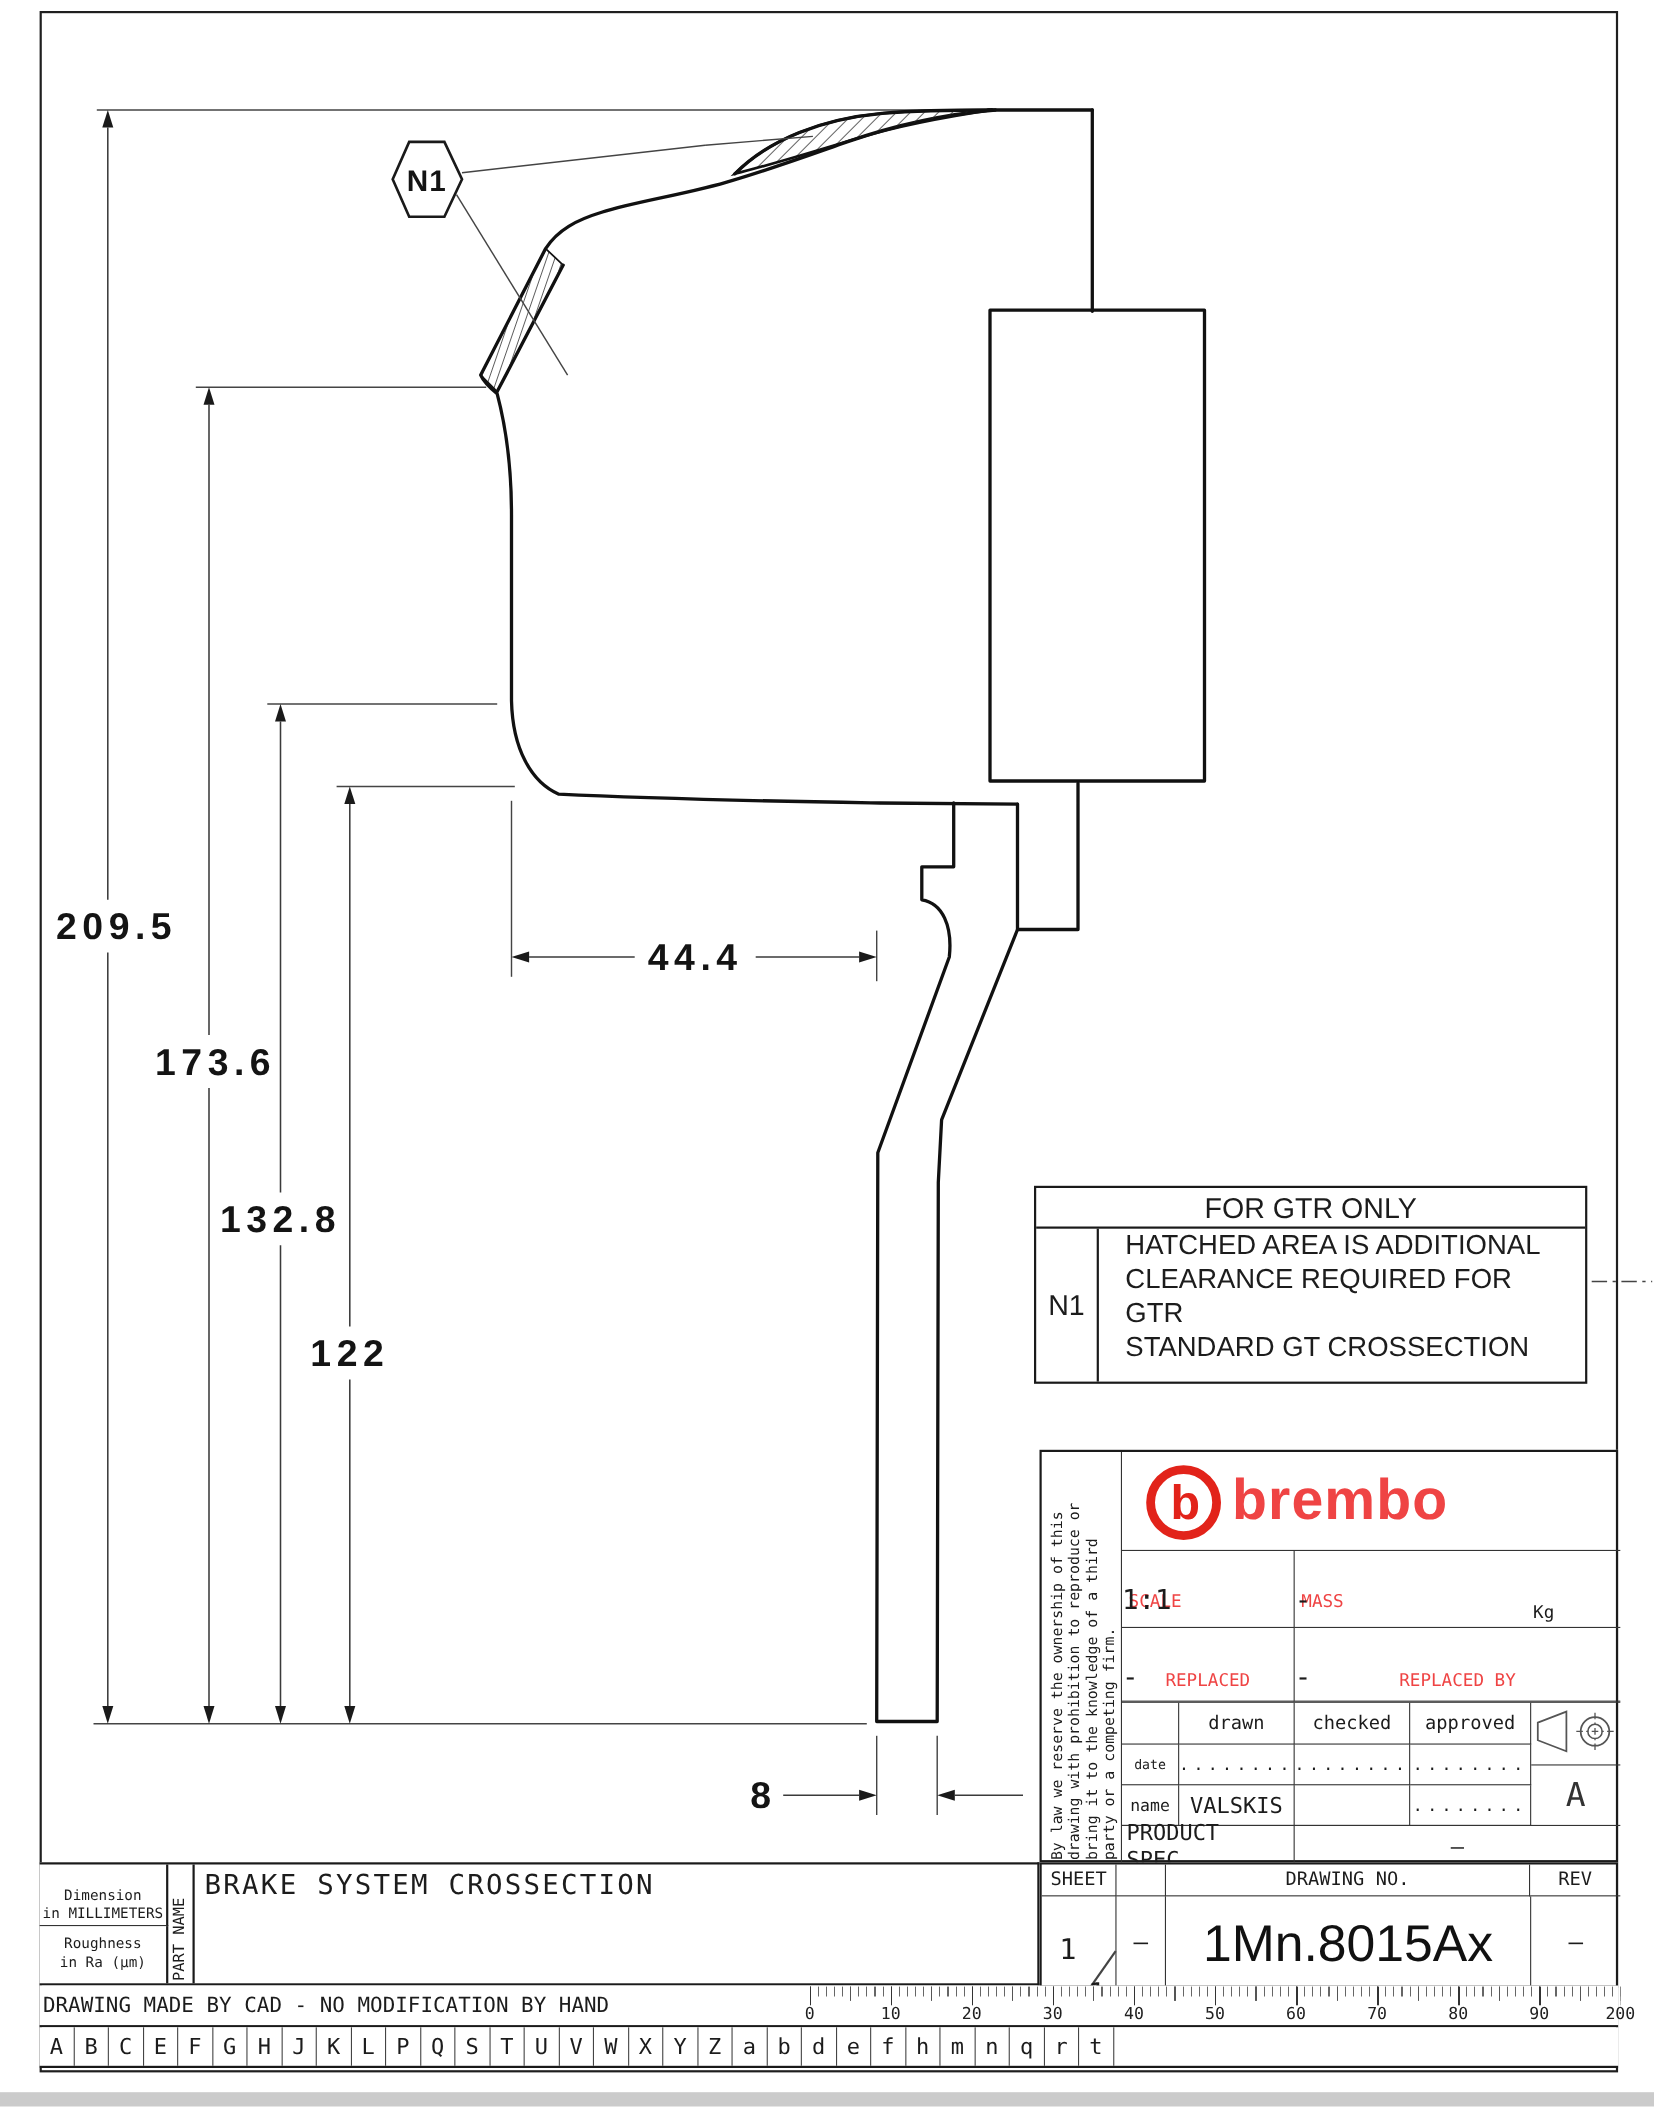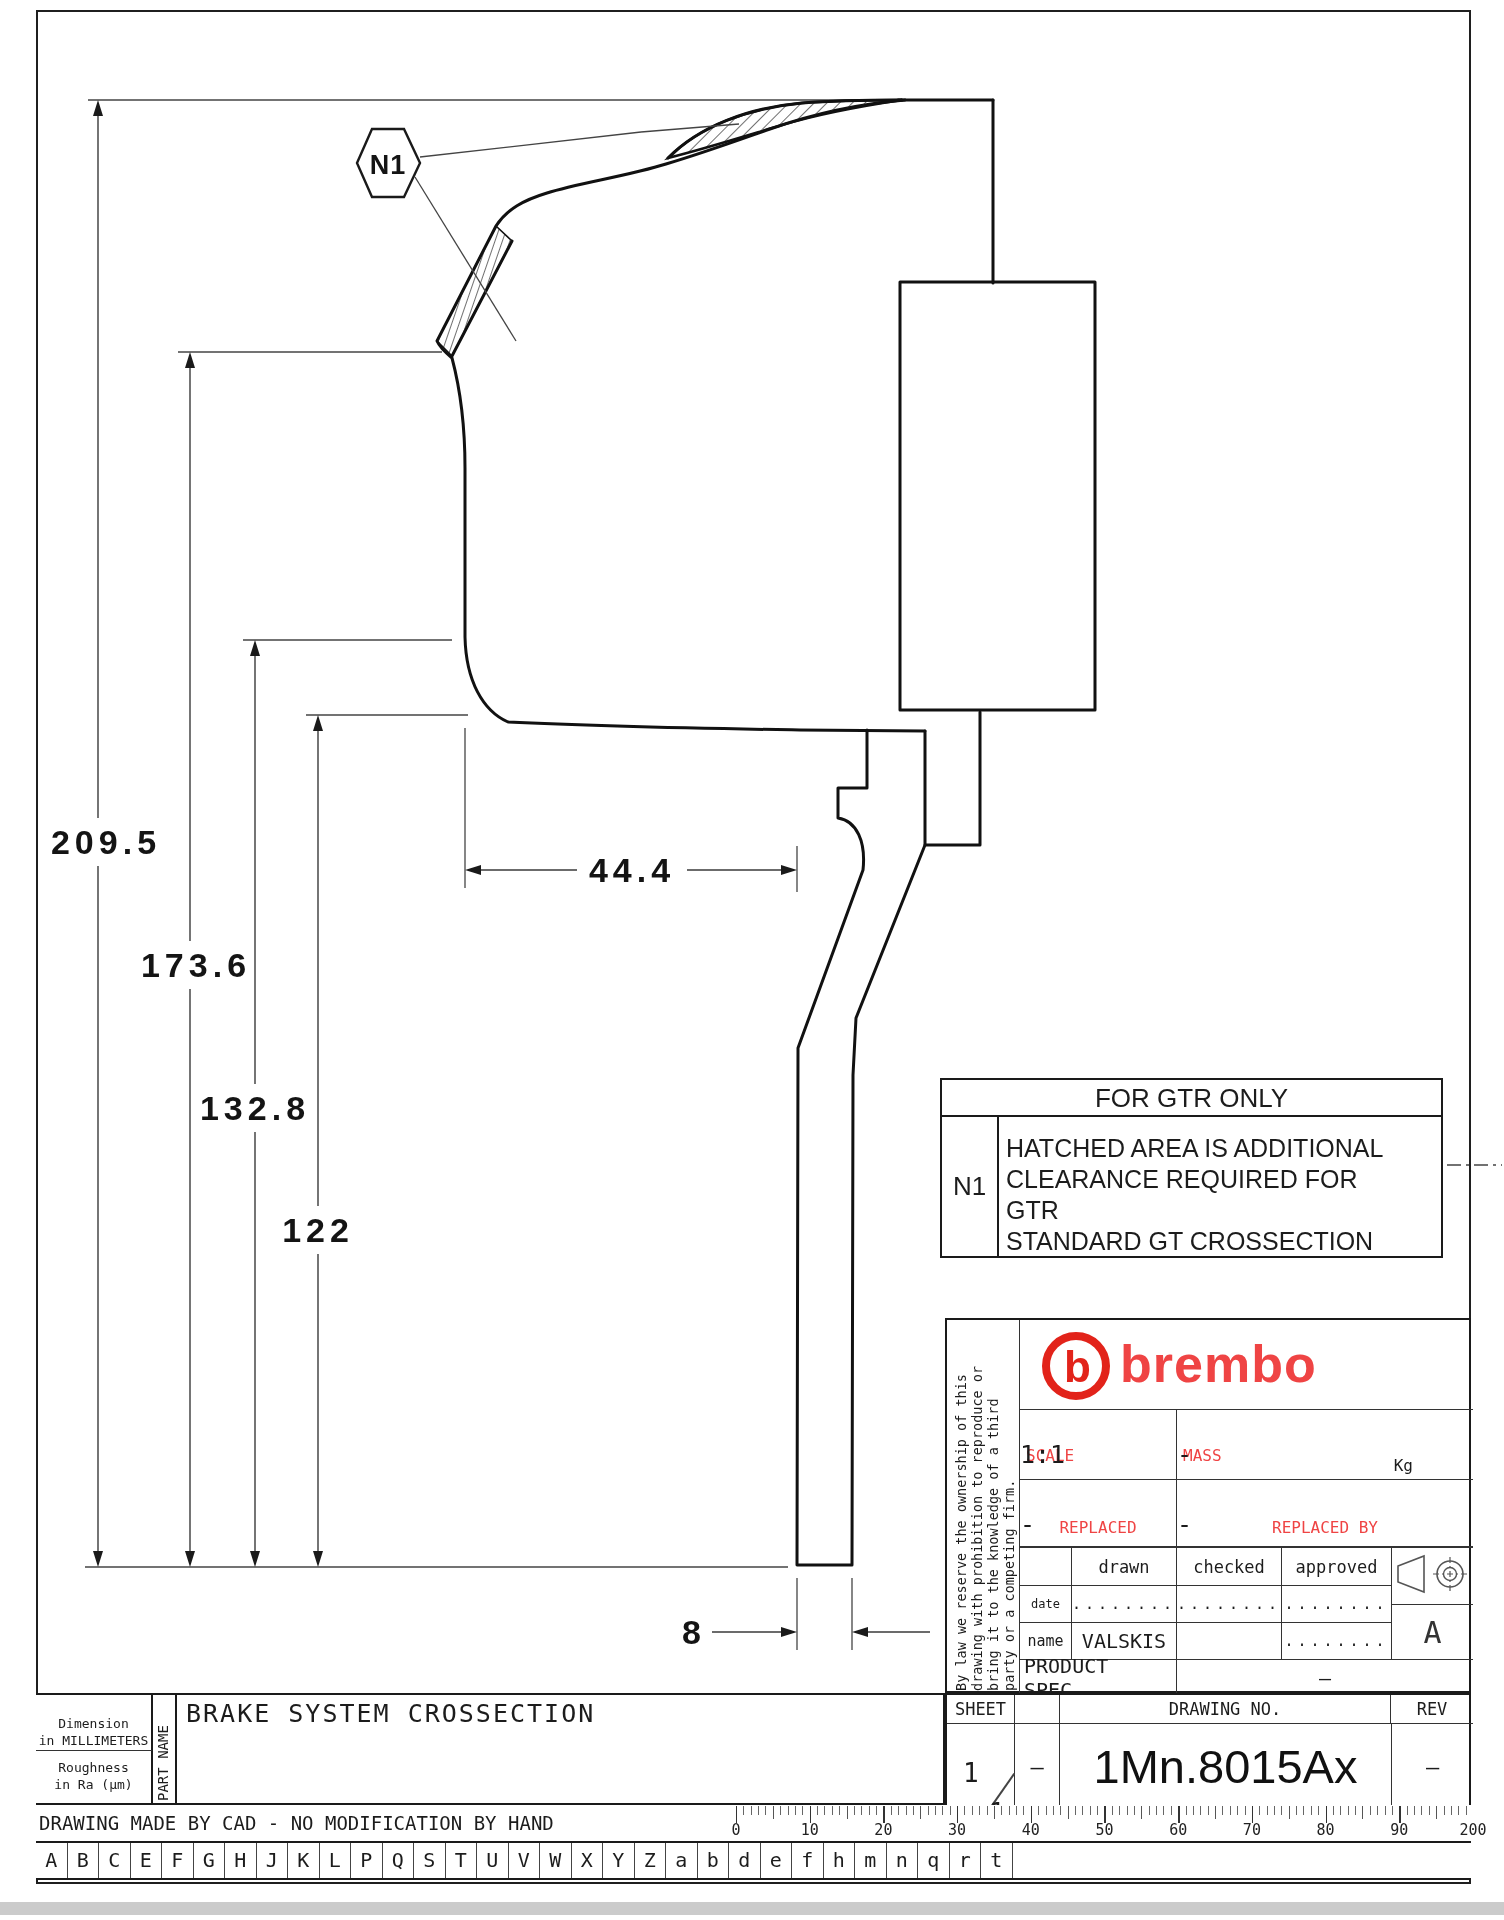--- a/index.html
+++ b/index.html
@@ -13,21 +13,21 @@
   svg text{font-family:"Liberation Sans",sans-serif;}
   .dim-label{font-weight:bold;font-size:34px;letter-spacing:5px;fill:#141414;}
   .n1-label{font-weight:bold;font-size:27px;letter-spacing:1px;fill:#141414;}
   
   .note-table{left:940px;top:1078px;width:503px;height:180px;border:2px solid #1a1a1a;
               font-family:"Liberation Sans",sans-serif;background:#fff;}
   .note-head{left:0;top:0;width:100%;height:37px;border-bottom:2px solid #1a1a1a;
              font-size:26px;text-align:center;line-height:36px;}
   .note-ref{left:0;top:37px;width:57px;height:139px;border-right:2px solid #1a1a1a;
             font-size:26px;display:flex;align-items:center;justify-content:center;}
-  .note-body{left:58px;top:37px;width:388px;height:139px;font-size:25px;line-height:31px;padding:16px 0 0 6px;}
+  .note-body{left:75px;top:37px;width:388px;height:139px;font-size:25px;line-height:31px;padding:0 0 0 6px;}
   
   .titleblock{left:945px;top:1318px;width:526px;height:375px;border:2px solid #1a1a1a;background:#fff;}
   .cell{position:absolute;box-sizing:border-box;}
   .lbl{font-size:16px;color:#ef4444;margin-top:32px;}
   .disclaimer{left:0;top:0;width:73px;height:375px;border-right:1px solid #333;}
   .disc-rot{position:absolute;left:6px;top:371px;width:368px;height:64px;
             transform:rotate(-90deg);transform-origin:0 0;font-size:13.5px;line-height:16px;white-space:nowrap;}
   .logo-row{left:73px;top:0;width:453px;height:90px;border-bottom:1px solid #333;}
   .brembo-mark{position:absolute;left:22px;top:12px;width:52px;height:52px;border:8px solid #e2231a;border-radius:50%;}
   .brembo-b{position:absolute;left:14px;top:2px;font-family:"Liberation Sans",sans-serif;

